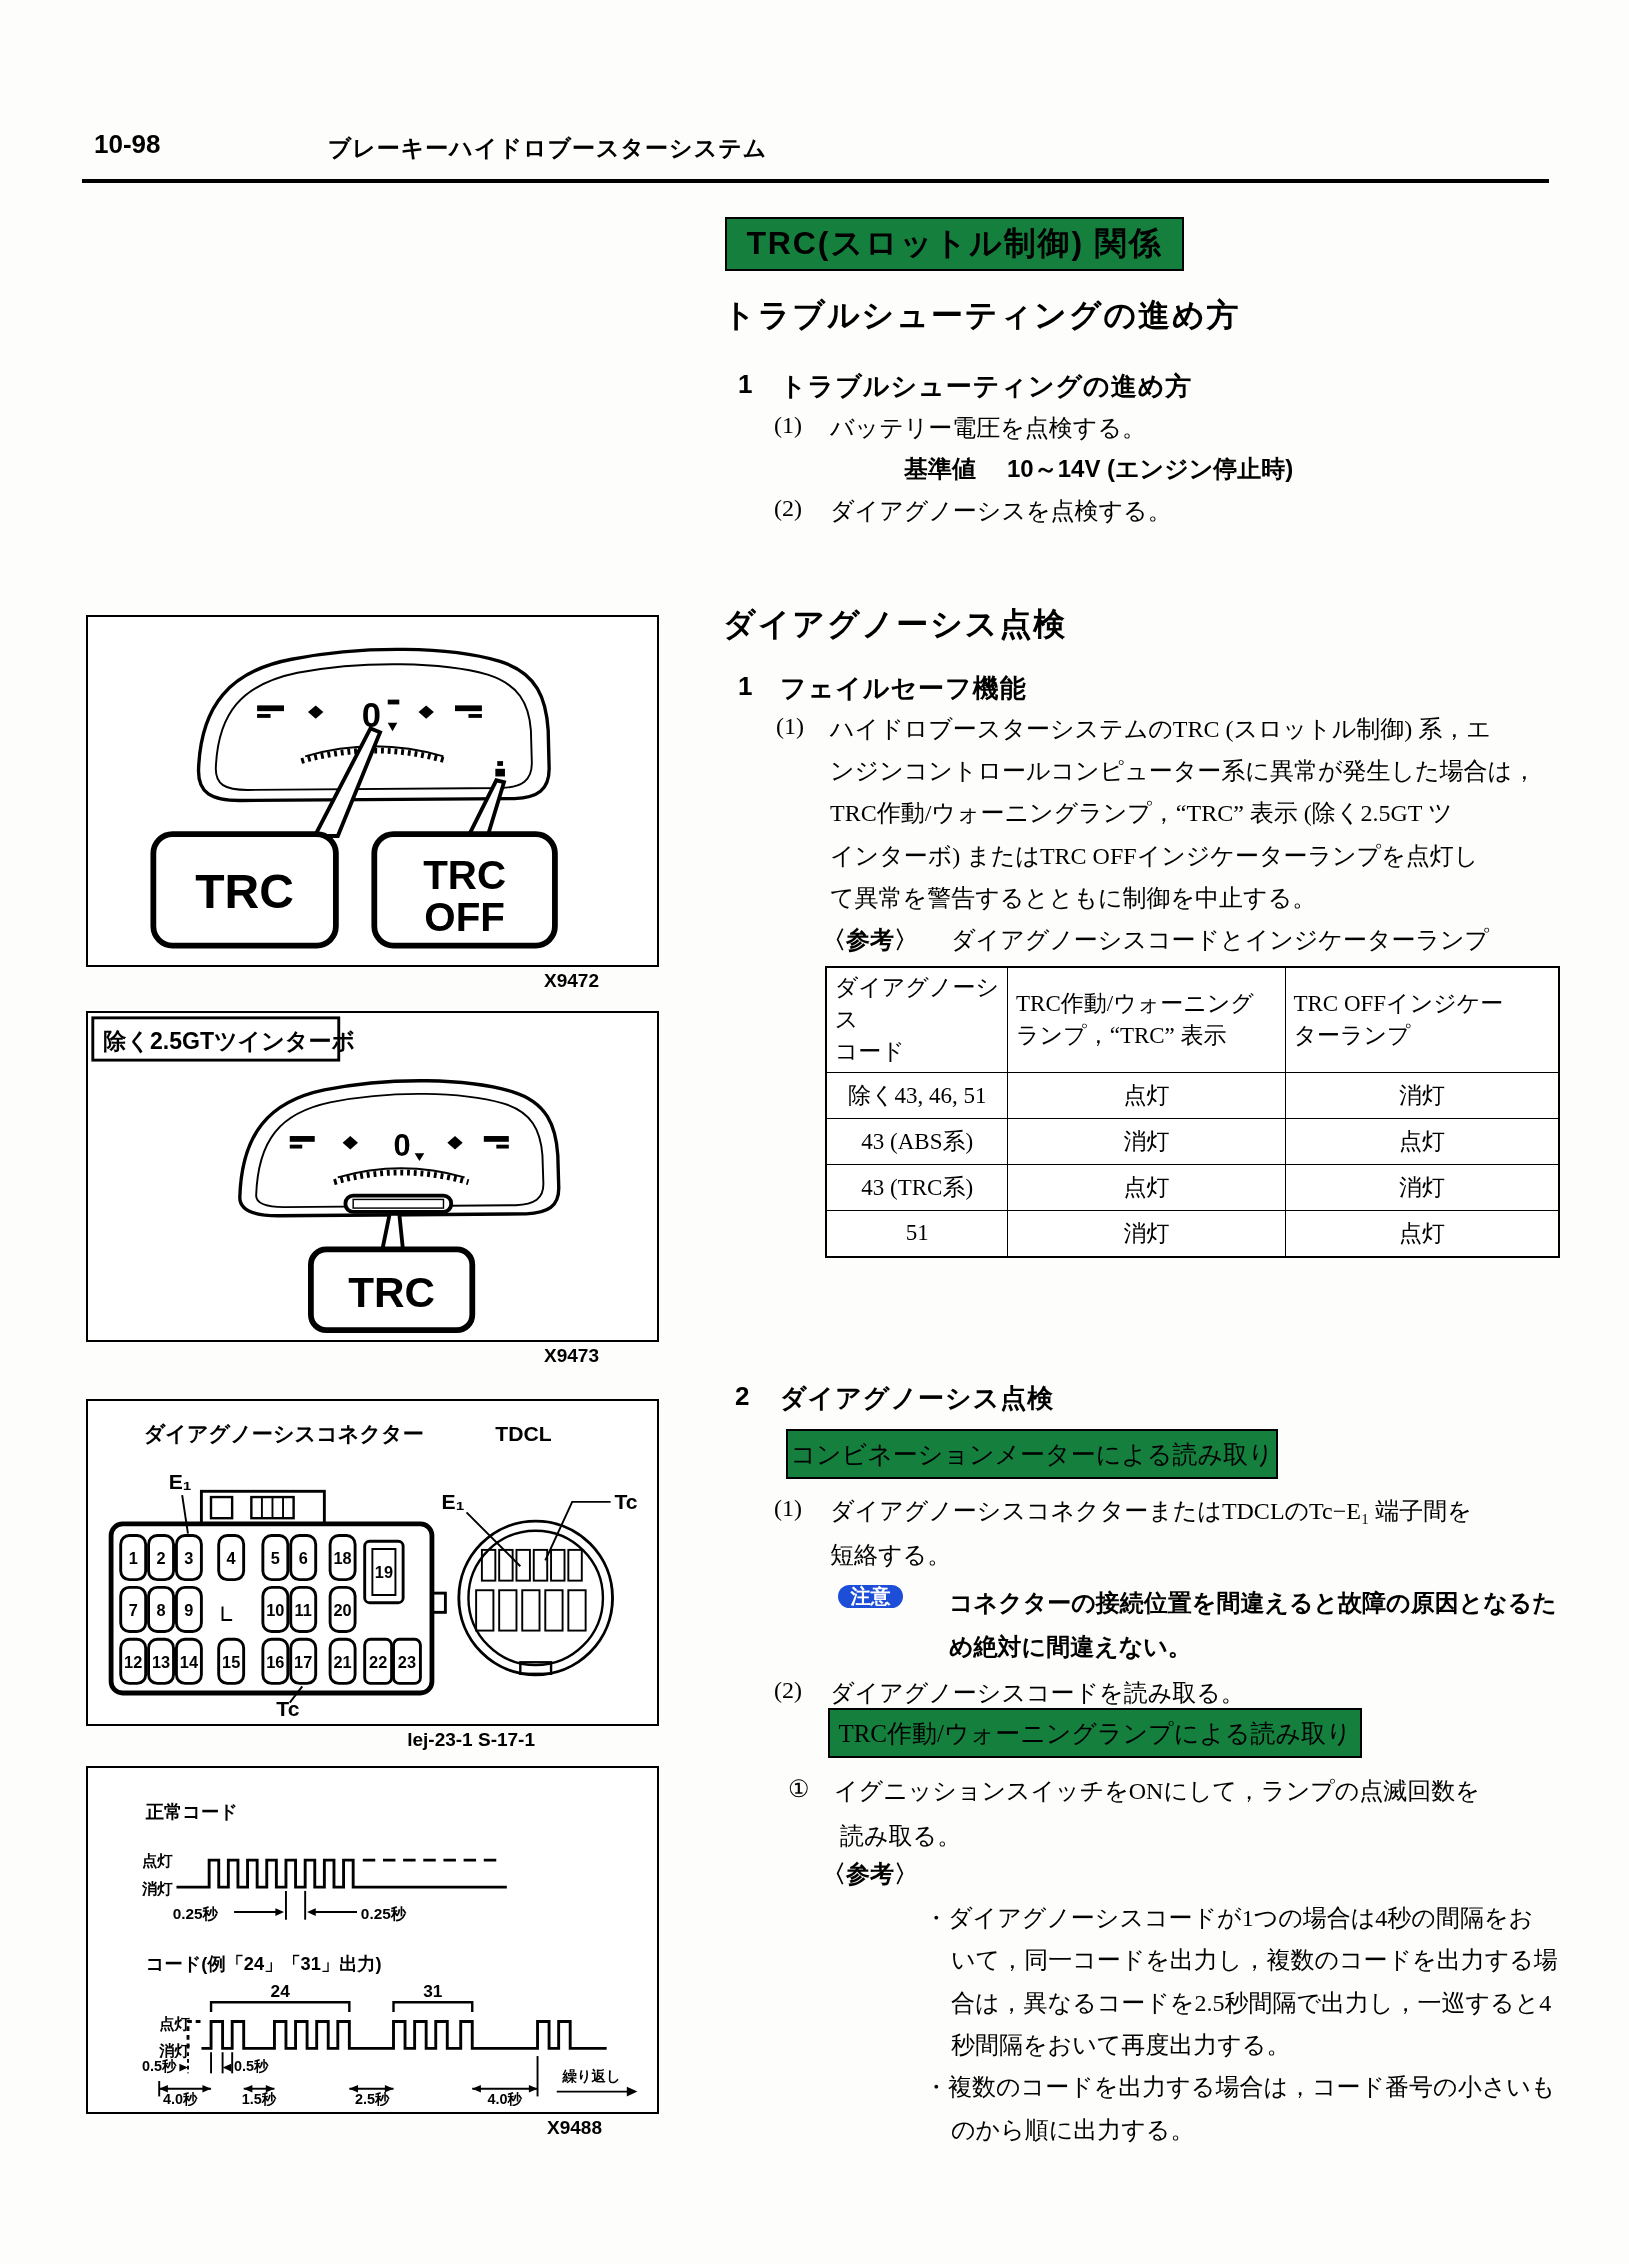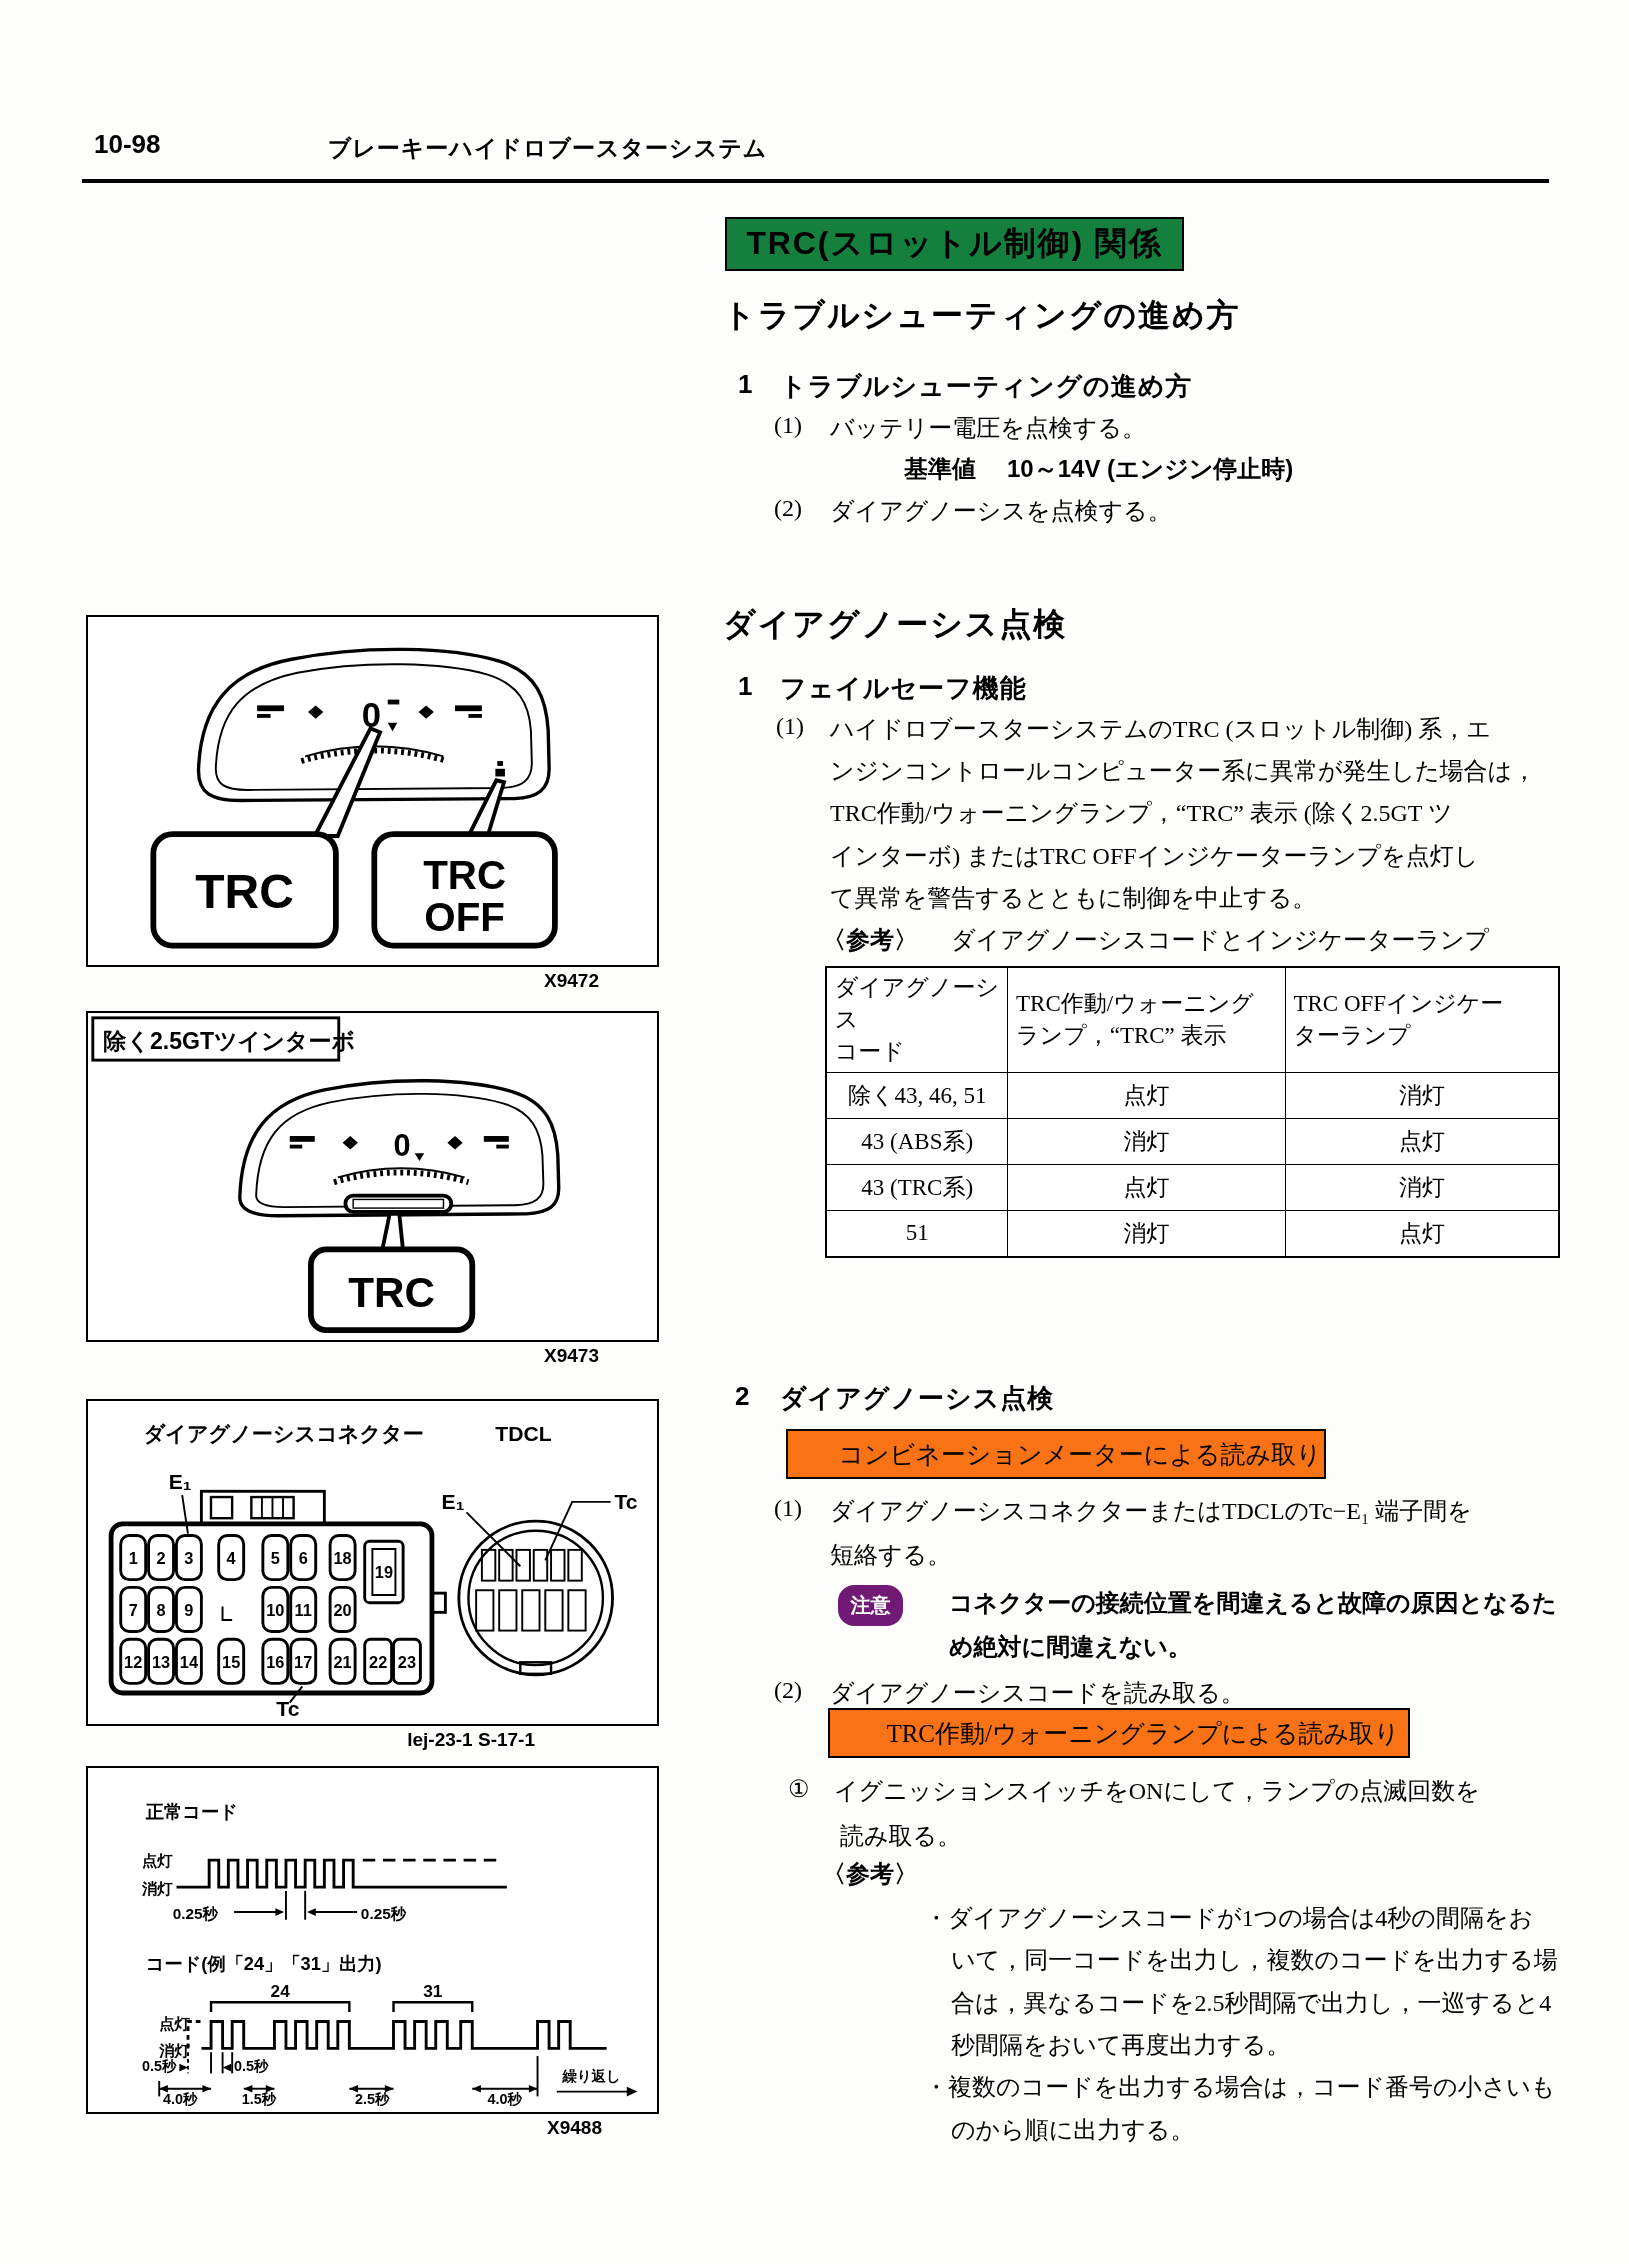--- a/index.html
+++ b/index.html
@@ -8,24 +8,24 @@
   .abs{position:absolute;}
   .gothic{font-family:"Liberation Sans",sans-serif;}
   .h1{font:bold 32px "Liberation Sans",sans-serif;letter-spacing:1.9px;}
   .h2{font:bold 26px "Liberation Sans",sans-serif;letter-spacing:1px;}
   .body-t{font:24px "Liberation Serif",serif;white-space:nowrap;}
   .bold-t{font:bold 24px "Liberation Sans",sans-serif;white-space:nowrap;}
   .rule{position:absolute;background:#000;}
   .figbox{position:absolute;border:2.9px solid #000;background:#fff;}
   .caption{position:absolute;font:bold 19px "Liberation Sans",sans-serif;text-align:right;}
   .kbox{position:absolute;border:2.9px solid #000;display:flex;align-items:center;justify-content:center;
-        font:25px "Liberation Serif",serif;white-space:nowrap;background:#f97316;padding-left:48px;}
+        font:25px "Liberation Serif",serif;white-space:nowrap;background:#15803d;}
   .titlebox{position:absolute;border:2.9px solid #000;display:flex;align-items:center;justify-content:center;
         font:bold 32px "Liberation Sans",sans-serif;letter-spacing:1.9px;background:#15803d;}
-  .caution-badge{position:absolute;width:65px;height:41px;background:#701a75;color:#fff;border-radius:16.3px;
+  .caution-badge{position:absolute;width:65px;height:23px;background:#1d4ed8;color:#fff;border-radius:16.3px;
         display:flex;align-items:center;justify-content:center;font:bold 20px "Liberation Sans",sans-serif;}
   table.diag{border-collapse:collapse;border:2.9px solid #000;background:#fff;}
   table.diag td{border:1.9px solid #000;font:23px "Liberation Serif",serif;text-align:center;vertical-align:middle;}
   table.diag td.hdr{text-align:left;padding:3.8px 7.7px;font:23px "Liberation Serif",serif;line-height:32px;}
   .svgfig{display:block;}
   .wave{fill:none;stroke:#000;stroke-width:3;}
   .thin{fill:none;stroke:#000;stroke-width:2;}
   .outline{fill:none;stroke:#000;}
   text.svg-label{font:bold 22px "Liberation Sans",sans-serif;}
   text.svg-pin{font:bold 17px "Liberation Sans",sans-serif;text-anchor:middle;}

